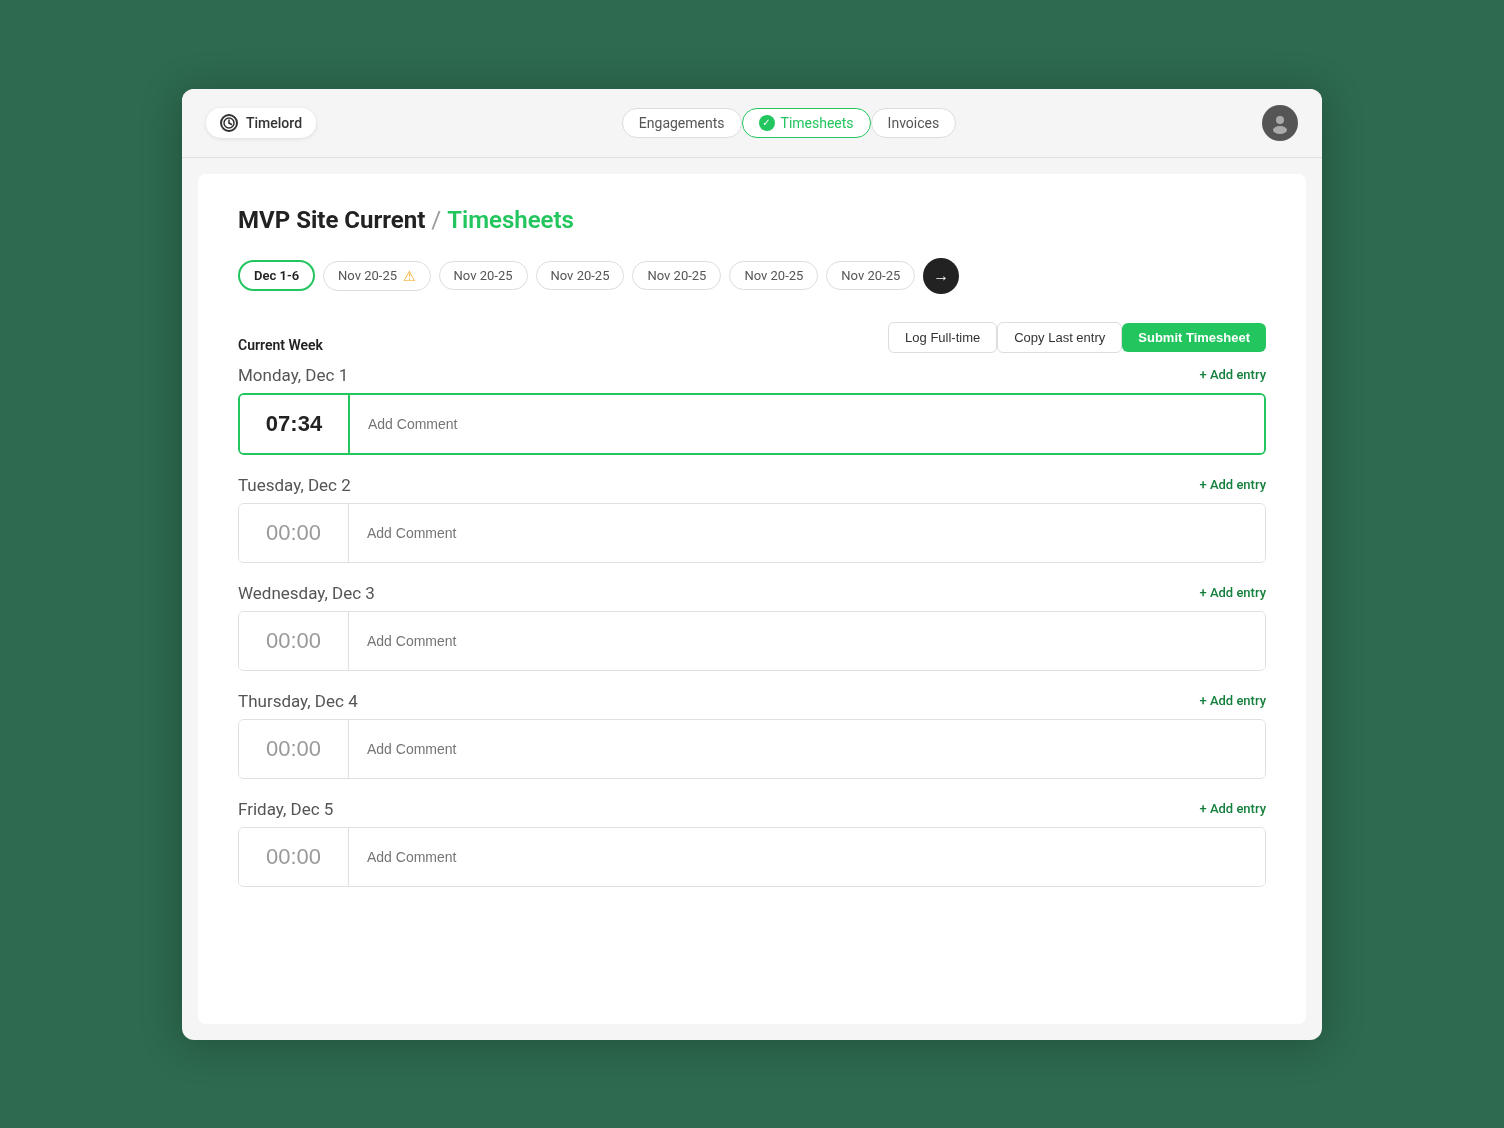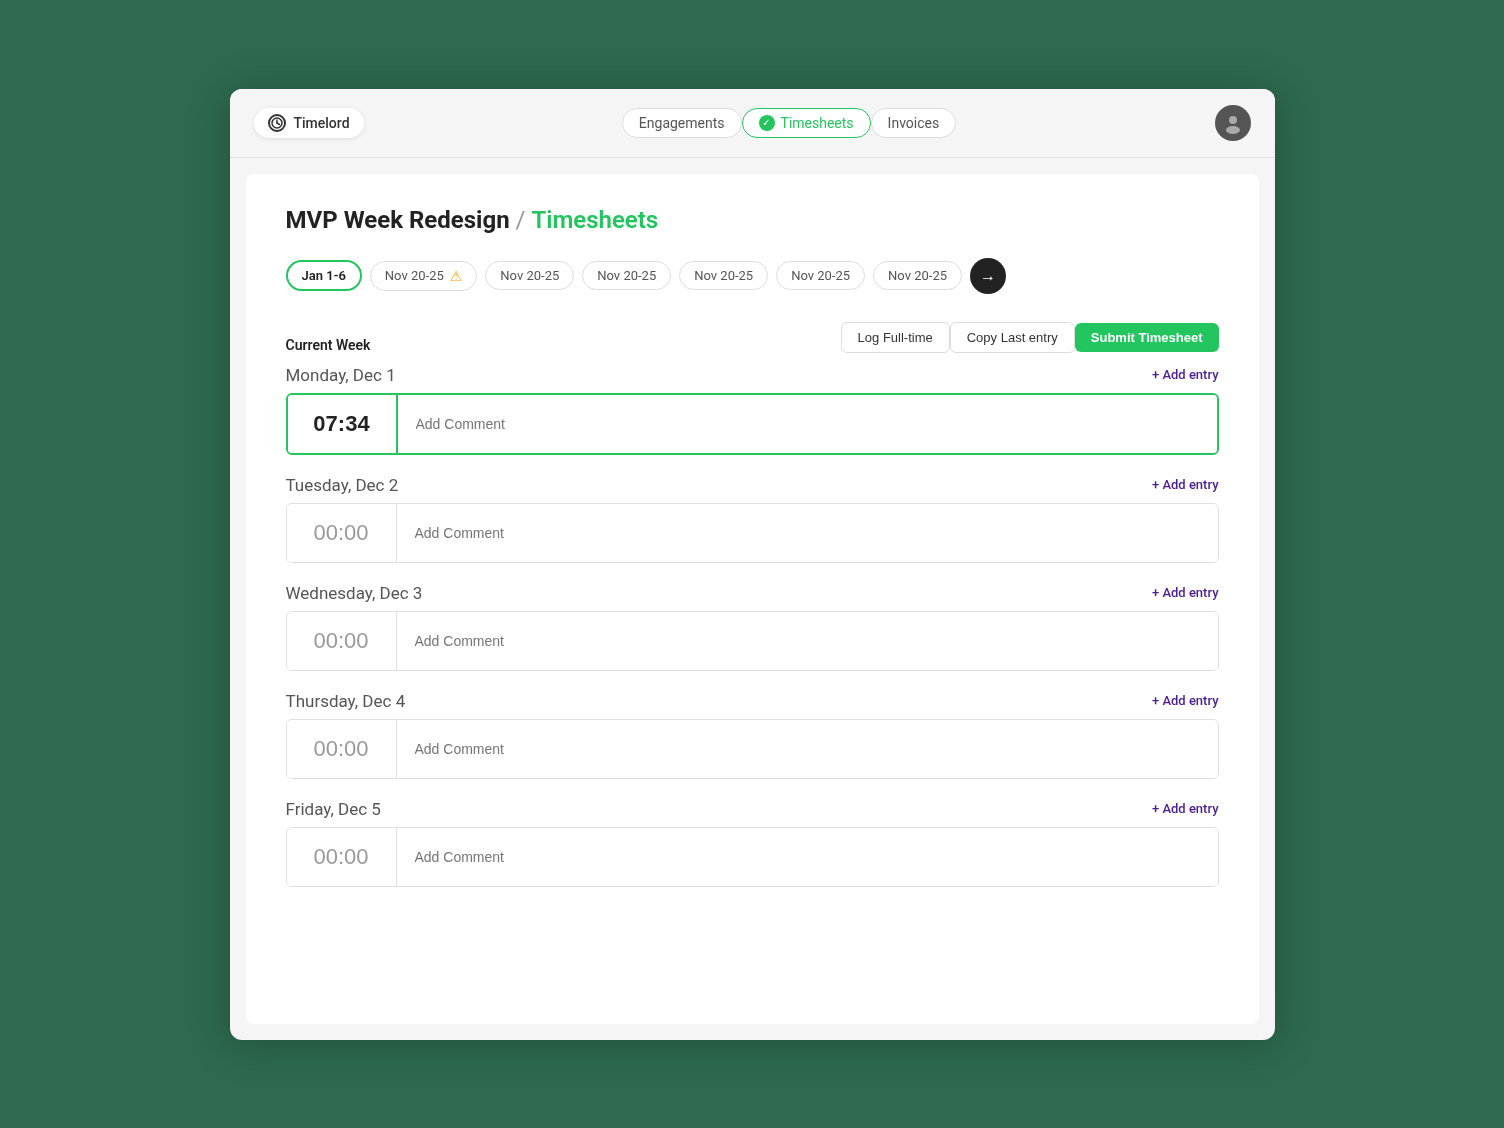--- a/index.html
+++ b/index.html
@@ -8,21 +8,21 @@
       font-family: -apple-system, BlinkMacSystemFont, 'Segoe UI', Roboto, sans-serif;
       display: flex;
       justify-content: center;
       align-items: center;
       min-height: 100vh;
       padding: 40px;
     }
     .app-window {
       background: #f5f5f5;
       border-radius: 12px;
-      width: 1045px;
+      width: 1140px;
       min-height: 950px;
       box-shadow: 0 4px 40px rgba(0,0,0,0.25);
       overflow: hidden;
       position: relative;
     }
     .top-bar {
       background: #f5f5f5;
       padding: 16px 24px;
       display: flex;
       align-items: center;
@@ -206,21 +206,21 @@
       justify-content: space-between;
       align-items: center;
       margin-bottom: 8px;
     }
     .day-label {
       font-size: 17px;
       color: #555;
     }
     .add-entry {
       font-size: 13px;
-      color: #4c1d95;
+      color: #15803d;
       cursor: pointer;
       font-weight: 500;
       text-align: right;
     }
     .time-row {
       display: flex;
       align-items: stretch;
       border: 1px solid #e0e0e0;
       border-radius: 6px;
       overflow: hidden;
@@ -287,25 +287,25 @@
       <svg width="22" height="22" viewBox="0 0 22 22" fill="none">
         <circle cx="11" cy="8" r="4" fill="#aaa"></circle>
         <ellipse cx="11" cy="18" rx="7" ry="4" fill="#aaa"></ellipse>
       </svg>
     </div>
   </div>
 
   <div class="main-content">
 
     <div class="page-title">
-      <span>MVP Week Redesign</span><span class="slash"> / </span><span class="section-name">Timesheets</span>
+      <span>MVP Site Current</span><span class="slash"> / </span><span class="section-name">Timesheets</span>
     </div>
 
     <div class="week-selector">
-      <div class="week-pill current">Jan 1-6</div>
+      <div class="week-pill current">Dec 1-6</div>
       <div class="week-pill">
         <span>Nov 20-25</span>
         <span class="warn-icon">⚠</span>
       </div>
       <div class="week-pill">Nov 20-25</div>
       <div class="week-pill">Nov 20-25</div>
       <div class="week-pill">Nov 20-25</div>
       <div class="week-pill">Nov 20-25</div>
       <div class="week-pill">Nov 20-25</div>
       <div class="nav-arrow">→</div>

